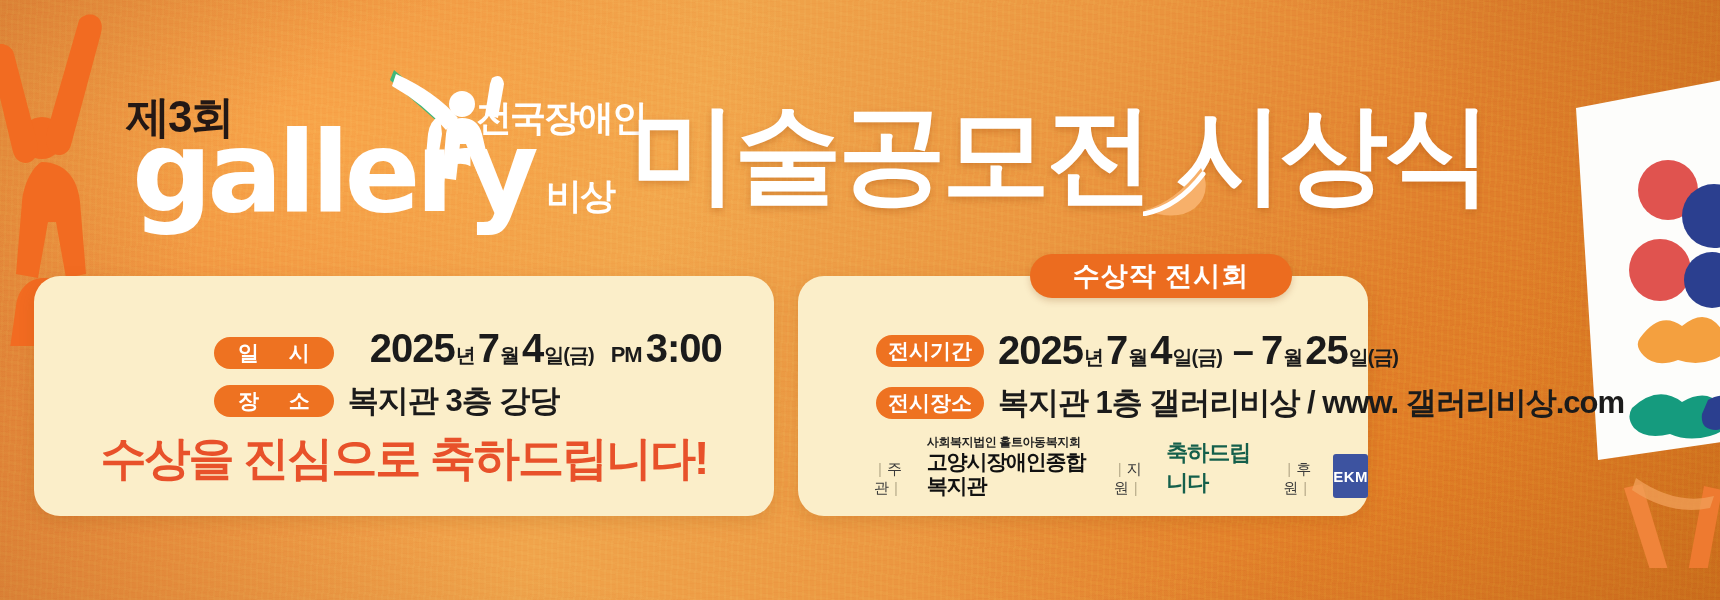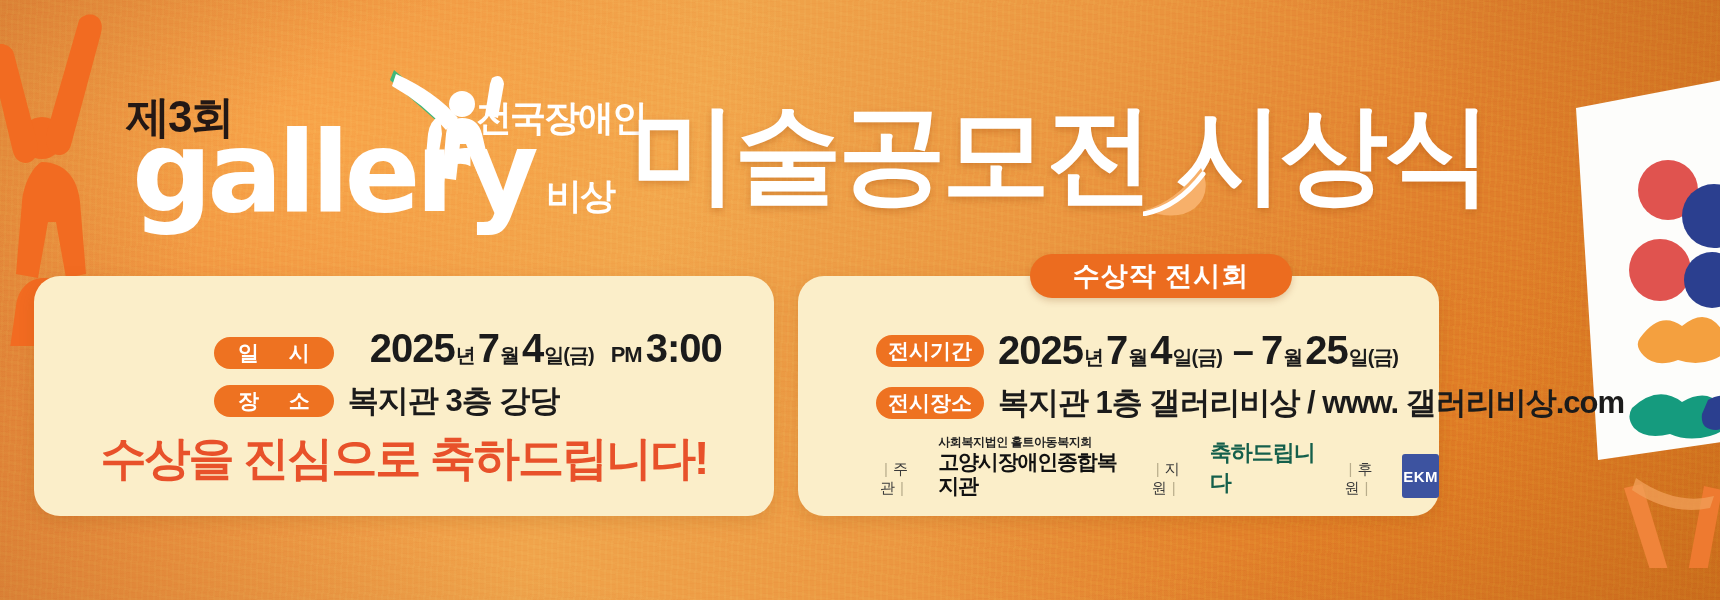--- a/index.html
+++ b/index.html
@@ -50,21 +50,21 @@
   }
   .jump{position:absolute;left:280px;top:-8px;width:130px;height:120px;}
   .leafmark{position:absolute;left:1035px;top:92px;width:78px;height:52px;}
 
   
   .card{
     position:absolute;background:#fbeec9;border-radius:26px;
     box-shadow:0 5px 16px rgba(140,70,10,.16);
   }
   #card-left{left:34px;top:276px;width:740px;height:240px;}
-  #card-right{left:798px;top:276px;width:641px;height:240px;}
+  #card-right{left:798px;top:276px;width:570px;height:240px;}
 
   .badge{
     position:absolute;top:-22px;height:44px;border-radius:22px;background:#ec6c1f;
     color:#fff;font-size:27px;font-weight:800;letter-spacing:5px;
     display:flex;align-items:center;justify-content:center;
     box-shadow:0 3px 7px rgba(130,60,5,.22);
   }
   #badge-left{left:244px;width:258px;}
   #badge-right{left:232px;width:262px;letter-spacing:1px;}
 
@@ -89,21 +89,21 @@
     font-size:46px;font-weight:800;color:#e8512a;letter-spacing:-2px;
   }
 
   #row-r1{left:78px;top:52px;}
   #row-r2{left:78px;top:106px;text-align:right;}
   .dash{font-size:38px;font-weight:800;margin:0 8px;}
 
   
   .credits{position:absolute;left:76px;top:160px;display:flex;align-items:flex-end;gap:22px;}
   .cgroup{display:flex;align-items:flex-end;gap:9px;}
-  .ckey{font-size:15px;color:#3a3a3a;font-weight:400;letter-spacing:1px;margin-left:6px;}
+  .ckey{font-size:15px;color:#3a3a3a;font-weight:400;letter-spacing:1px;}
   .ckey .bar{color:#b9ad8c;margin:0 4px;}
   .cstack{display:flex;flex-direction:column;line-height:1.15;}
   .csub{font-size:12px;font-weight:700;color:#222;letter-spacing:-.4px;}
   .cmain{font-size:21px;font-weight:800;color:#111;letter-spacing:-1.2px;}
   .cgreen{font-size:22px;font-weight:800;color:#145f4b;letter-spacing:-1px;}
   .ekm{
     width:44px;height:44px;background:#3d53a0;color:#fff;border-radius:3px;
     display:flex;align-items:center;justify-content:center;
     font-size:15px;font-weight:800;letter-spacing:.5px;
   }

